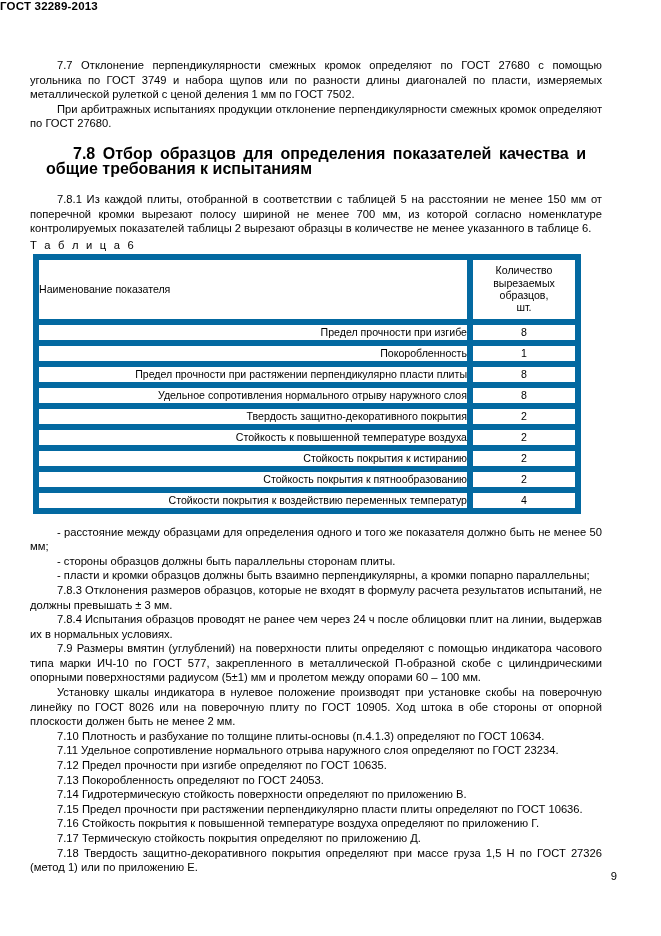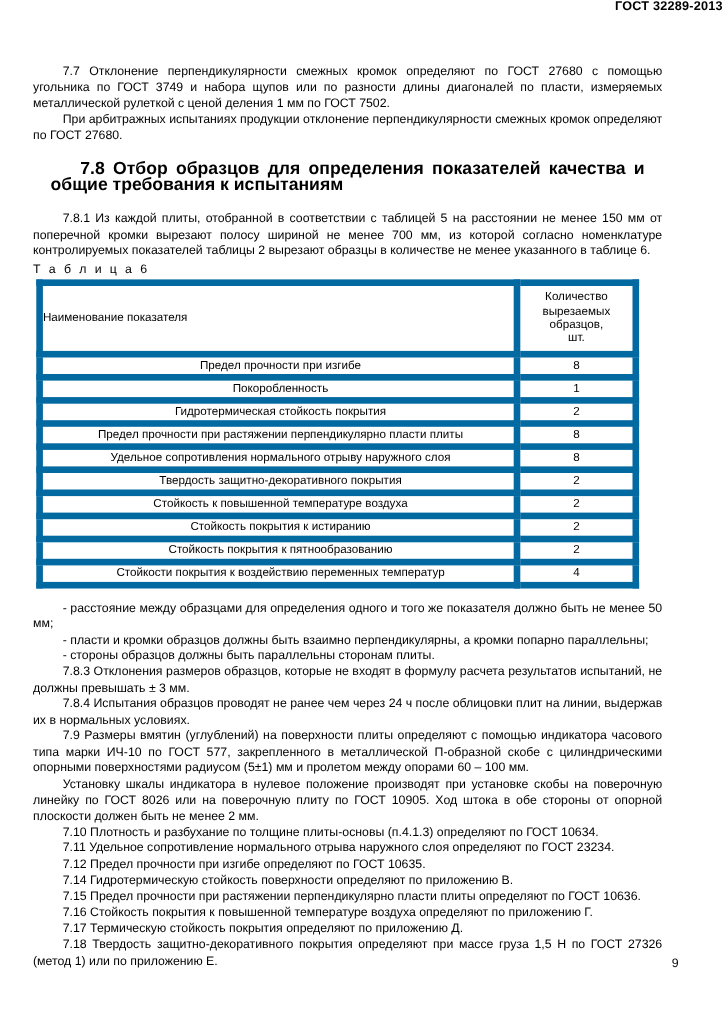--- a/index.html
+++ b/index.html
@@ -19,21 +19,21 @@
     box-sizing: border-box;
     overflow: hidden;
   }
   .content {
     position: absolute;
     left: 30px;
     top: 58px;
     width: 572px;
   }
   .doc-header {
-    text-align: right;
+    text-align: left;
     font-size: 11.5px;
     font-weight: bold;
     letter-spacing: 0.2px;
     padding-right: 4px;
     margin-bottom: 16px;
   }
   p.para {
     margin: 0;
     font-size: 11.2px;
     line-height: 14.6px;
@@ -83,21 +83,21 @@
     vertical-align: middle;
     height: 55px;
     width: 98px;
     padding: 2px 2px;
   }
   table.gost-table th.head-count span {
     display: block;
     line-height: 12.4px;
   }
   table.gost-table td.cell-name {
-    text-align: center;
+    text-align: right;
     padding: 1px 0 1px 4px;
     height: 13px;
     vertical-align: middle;
   }
   table.gost-table td.cell-count {
     text-align: center;
     height: 13px;
     vertical-align: middle;
   }
   .after-table {
@@ -143,24 +143,20 @@
       <tbody id="table6-body">
           <tr>
             <td class="cell-name">Предел прочности при изгибе</td>
             <td class="cell-count">8</td>
           </tr>
           <tr>
             <td class="cell-name">Покоробленность</td>
             <td class="cell-count">1</td>
           </tr>
           <tr>
-            <td class="cell-name">Гидротермическая стойкость покрытия</td>
-            <td class="cell-count">2</td>
-          </tr>
-          <tr>
             <td class="cell-name">Предел прочности при растяжении перпендикулярно пласти плиты</td>
             <td class="cell-count">8</td>
           </tr>
           <tr>
             <td class="cell-name">Удельное сопротивления нормального отрыву наружного слоя</td>
             <td class="cell-count">8</td>
           </tr>
           <tr>
             <td class="cell-name">Твердость защитно-декоративного покрытия</td>
             <td class="cell-count">2</td>
@@ -179,29 +175,30 @@
           </tr>
           <tr>
             <td class="cell-name">Стойкости покрытия к воздействию переменных температур</td>
             <td class="cell-count">4</td>
           </tr>
         </tbody>
     </table>
 
     <div class="after-table">
       <p class="para dash">- расстояние между образцами для определения одного и того же показателя должно быть не менее 50 мм;</p>
+      <p class="para dash">- стороны образцов должны быть параллельны сторонам плиты.</p>
       <p class="para dash">- пласти и кромки образцов должны быть взаимно перпендикулярны, а кромки попарно параллельны;</p>
-      <p class="para dash">- стороны образцов должны быть параллельны сторонам плиты.</p>
       <p class="para">7.8.3 Отклонения размеров образцов, которые не входят в формулу расчета результатов испытаний, не должны превышать ± 3 мм.</p>
       <p class="para">7.8.4 Испытания образцов проводят не ранее чем через 24 ч после облицовки плит на линии, выдержав их в нормальных условиях.</p>
       <p class="para">7.9 Размеры вмятин (углублений) на поверхности плиты определяют с помощью индикатора часового типа марки ИЧ-10 по ГОСТ 577, закрепленного в металлической П-образной скобе с цилиндрическими опорными поверхностями радиусом (5±1) мм и пролетом между опорами 60 – 100 мм.</p>
       <p class="para">Установку шкалы индикатора в нулевое положение производят при установке скобы на поверочную линейку по ГОСТ 8026 или на поверочную плиту по ГОСТ 10905. Ход штока в обе стороны от опорной  плоскости должен быть не менее 2 мм.</p>
       <p class="para">7.10 Плотность и разбухание по толщине плиты-основы (п.4.1.3) определяют по ГОСТ 10634.</p>
       <p class="para">7.11 Удельное сопротивление нормального отрыва наружного слоя определяют по ГОСТ 23234.</p>
       <p class="para">7.12 Предел прочности при изгибе определяют по ГОСТ 10635.</p>
+      <p class="para">7.13 Покоробленность определяют по ГОСТ  24053.</p>
       <p class="para">7.14 Гидротермическую стойкость поверхности определяют по приложению В.</p>
       <p class="para">7.15 Предел прочности при растяжении перпендикулярно пласти плиты определяют по ГОСТ 10636.</p>
       <p class="para">7.16 Стойкость покрытия к повышенной температуре воздуха определяют по приложению Г.</p>
       <p class="para">7.17 Термическую стойкость покрытия определяют по приложению Д.</p>
       <p class="para">7.18 Твердость защитно-декоративного покрытия определяют при массе груза 1,5 Н по ГОСТ 27326 (метод 1) или по приложению Е.</p>
     </div>
 
   </div>
 
   <div class="page-number">9</div>

